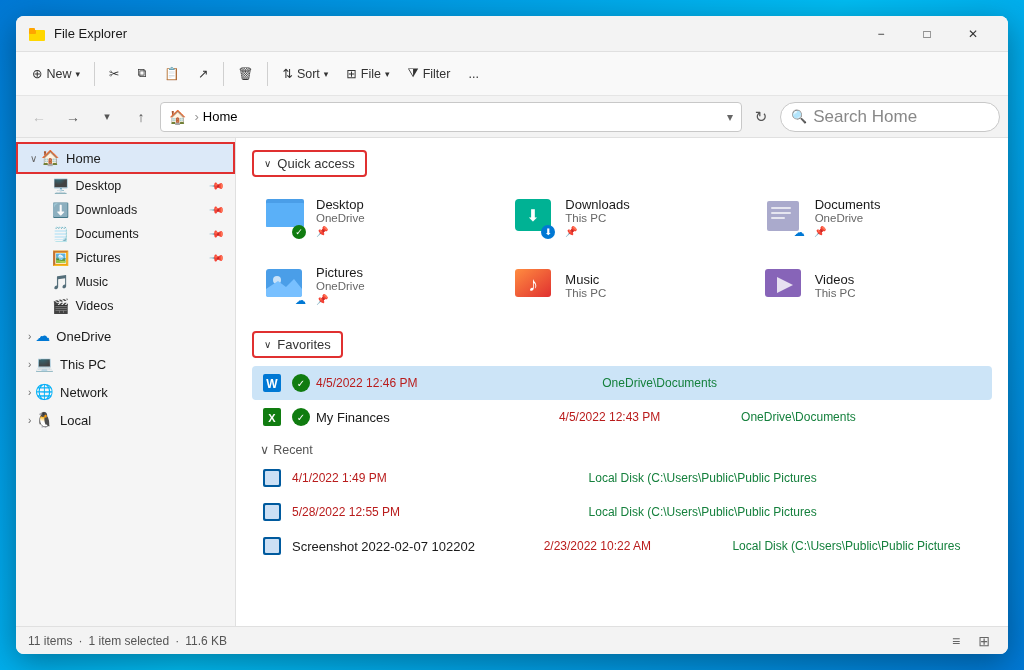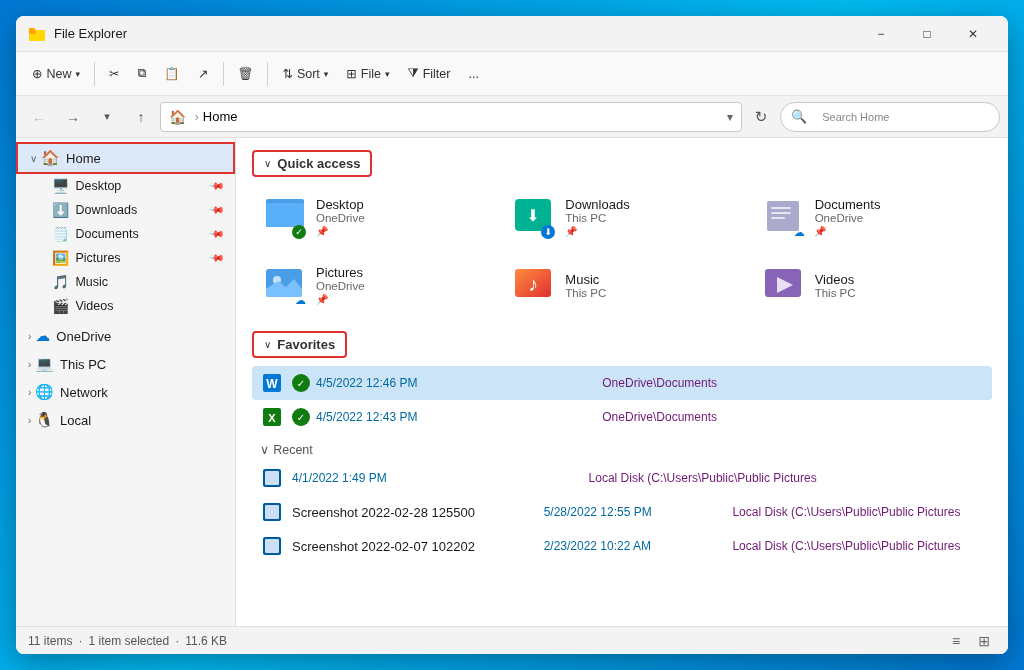--- a/index.html
+++ b/index.html
@@ -202,21 +202,21 @@
     }
     .section-header {
       display: flex;
       align-items: center;
       font-size: 13px;
       color: #333;
       margin-bottom: 10px;
       cursor: pointer;
     }
     .section-header .chevron { margin-right: 6px; font-size: 10px; }
-    .section-header-label { font-weight: 700; }
+    .section-header-label { font-weight: 400; }
     .section-header.outlined {
       border: 2px solid #e03030;
       padding: 4px 10px;
       border-radius: 4px;
       display: inline-flex;
     }
 
     
     .qa-grid {
       display: grid;
@@ -250,22 +250,22 @@
       display: flex;
       align-items: center;
       padding: 5px 8px;
       border-radius: 4px;
       cursor: pointer;
       font-size: 13px;
     }
     .file-row.selected { background: #cce4f7; }
     .file-row .file-icon { width: 24px; height: 24px; margin-right: 8px; flex-shrink: 0; display: flex; align-items:center; justify-content:center; }
     .file-row .file-name { flex: 2; color: #1a1a1a; }
-    .file-row .file-date { flex: 1.5; color: #0369a1; font-size: 12px; }
-    .file-row .file-path { flex: 2; color: #701a75; font-size: 12px; }
+    .file-row .file-date { flex: 1.5; color: #b91c1c; font-size: 12px; }
+    .file-row .file-path { flex: 2; color: #15803d; font-size: 12px; }
     .subsection-header {
       font-size: 12.5px;
       color: #555;
       margin: 8px 0 4px 8px;
       display: flex;
       align-items: center;
       gap: 4px;
     }
 
     
@@ -386,21 +386,21 @@
     <button class="nav-btn">↑</button>
     <div class="address-box">
       <span class="address-home-icon">🏠</span>
       <span class="address-sep">›</span>
       <span>Home</span>
       <button class="address-dropdown">▾</button>
     </div>
     <button class="refresh-btn">↻</button>
     <div class="search-box">
       <span>🔍</span>
-      <span style="font-size:11px;color:#888;margin-left:9px;">Search Home</span>
+      <span style="font-size:17px;color:#888;">Search Home</span>
     </div>
   </div>
 
   <div class="main">
 
     <div class="sidebar">
 
       <div class="sidebar-item selected">
         <span class="expand-icon">∨</span>
         <span class="item-icon">🏠</span>
@@ -589,20 +589,21 @@
           </div>
 
           <div class="file-row">
             <div class="file-icon">
               <svg width="20" height="20" viewBox="0 0 20 20">
                 <rect x="1" y="1" width="18" height="18" rx="2" fill="#107c10"></rect>
                 <text x="10" y="15" text-anchor="middle" font-size="11" fill="white" font-weight="bold">X</text>
               </svg>
             </div>
             <div class="file-icon" style="width:18px;height:18px;background:#107c10;border-radius:50%;display:flex;align-items:center;justify-content:center;font-size:10px;color:white;margin-right:6px;">✓</div>
+            <span class="file-name">My Finances</span>
             <span class="file-date">4/5/2022 12:43 PM</span>
             <span class="file-path">OneDrive\Documents</span>
           </div>
         </div>
       </div>
 
       <div style="margin-top:6px;">
         <div class="subsection-header">
           <span>∨</span>
           <span>Recent</span>
@@ -618,21 +619,20 @@
             <span class="file-date">4/1/2022 1:49 PM</span>
             <span class="file-path">Local Disk (C:\Users\Public\Public Pictures</span>
           </div>
           <div class="file-row">
             <div class="file-icon">
               <svg width="20" height="20" viewBox="0 0 20 20">
                   <rect x="1" y="1" width="18" height="18" rx="2" fill="#005a9e"></rect>
                   <rect x="3" y="3" width="14" height="14" rx="1" fill="#cce0f5"></rect>
                 </svg>
             </div>
-            <span class="file-name">Screenshot 2022-02-28 125500</span>
             <span class="file-date">5/28/2022 12:55 PM</span>
             <span class="file-path">Local Disk (C:\Users\Public\Public Pictures</span>
           </div>
           <div class="file-row">
             <div class="file-icon">
               <svg width="20" height="20" viewBox="0 0 20 20">
                   <rect x="1" y="1" width="18" height="18" rx="2" fill="#005a9e"></rect>
                   <rect x="3" y="3" width="14" height="14" rx="1" fill="#cce0f5"></rect>
                 </svg>
             </div>

